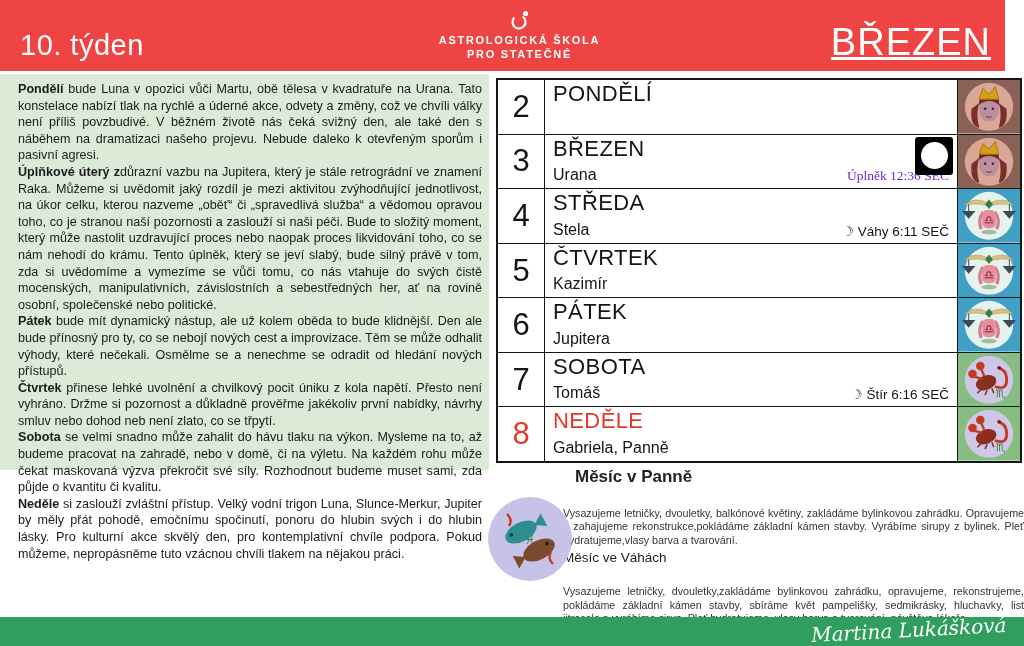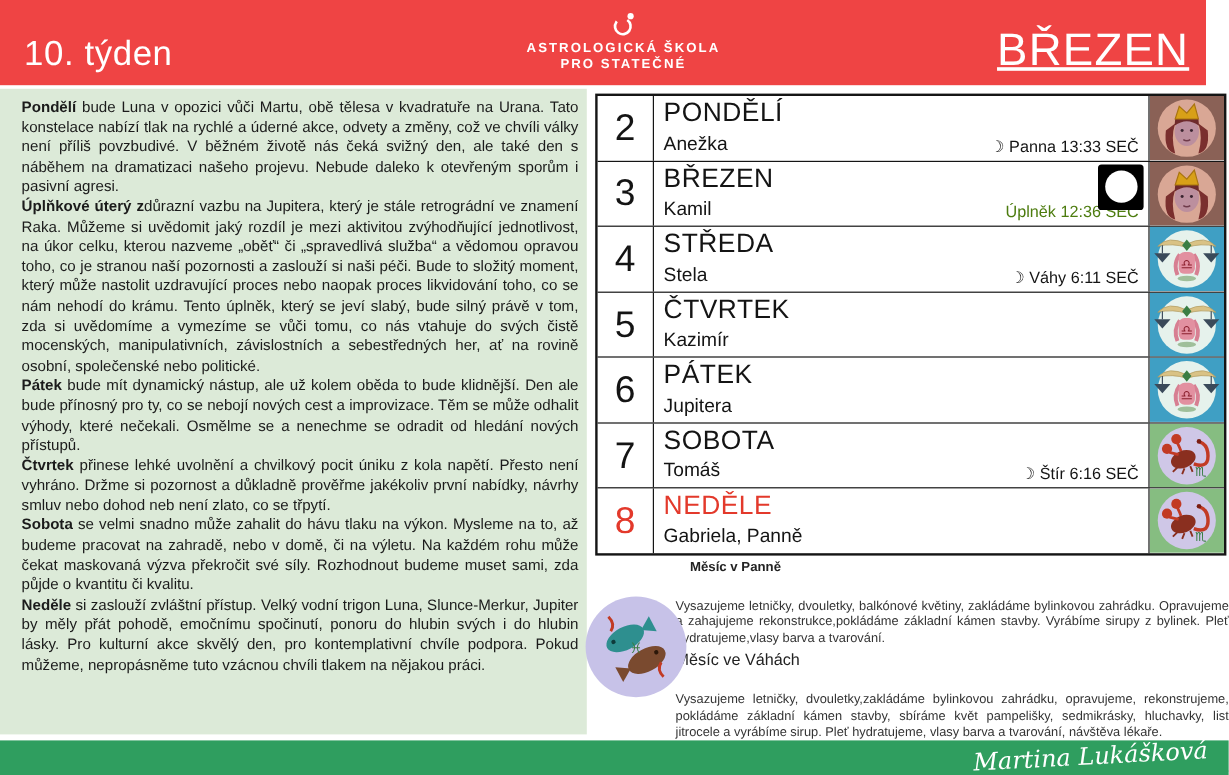--- a/index.html
+++ b/index.html
@@ -9,53 +9,53 @@
   }
   
   .header{position:absolute;left:0;top:0;width:1005px;height:71px;background:#ef4444;}
   .week{position:absolute;left:20px;bottom:9px;font-size:29px;color:#fff;font-weight:400;letter-spacing:.5px;}
   .logo{position:absolute;left:0;right:0;top:9px;text-align:center;color:#fff;padding-left:34px;}
   .logo-icon{display:block;margin:0 auto 2px;}
   .logo-line{font-size:11px;font-weight:700;letter-spacing:1.7px;line-height:14px;}
   .month{position:absolute;right:14px;bottom:7px;font-size:38px;color:#fff;font-weight:400;letter-spacing:1px;text-decoration:underline;}
   
   .panel{
-    position:absolute;left:0;top:74px;width:489px;height:538px;background:#dcead8;
+    position:absolute;left:0;top:74px;width:489px;height:396px;background:#dcead8;
     box-sizing:border-box;padding:7px 7px 0 18px;
     font-size:12.6px;line-height:16.6px;text-align:justify;color:#1b1b1b;
   }
   .panel p{margin:0;}
   .lead{font-weight:700;}
   
   .cal{
     position:absolute;left:496px;top:78px;width:526px;height:385px;
     border:2px solid #151515;box-sizing:border-box;display:flex;flex-direction:column;background:#fff;
   }
   .cal-row{flex:1 1 0;display:flex;border-bottom:1.5px solid #151515;min-height:0;}
   .cal-row:last-child{border-bottom:none;}
   .cell-num{width:46px;border-right:1.5px solid #151515;display:flex;align-items:center;justify-content:center;
     font-size:31px;color:#141414;}
   .cell-main{flex:1;border-right:1.5px solid #151515;position:relative;box-sizing:border-box;
     padding:1px 8px 4px 8px;display:flex;flex-direction:column;justify-content:space-between;min-width:0;}
   .day-name{font-size:22px;letter-spacing:.4px;line-height:26px;color:#141414;}
   .bottom-line{display:flex;justify-content:space-between;align-items:flex-end;}
   .nameday{font-size:16px;color:#141414;}
   .moon-info{font-size:13.5px;color:#141414;white-space:nowrap;}
-  .moon-info.red{color:#4d7c0f;}
+  .moon-info.red{color:#6d28d9;font-family:Liberation Serif, serif;}
   .row-sun .cell-num,.row-sun .day-name{color:#e3392b;}
   .cell-icon{width:62px;position:relative;overflow:hidden;}
   .cell-icon svg{display:block;width:100%;height:100%;}
   .fullmoon{position:absolute;top:2px;right:4px;width:38px;height:38px;background:#000;border-radius:3px;
     display:flex;align-items:center;justify-content:center;}
   .fullmoon-disc{width:27px;height:27px;border-radius:50%;background:#fff;}
   
   .notes{position:absolute;left:487px;top:466px;width:537px;height:149px;}
   .pisces{position:absolute;left:0;top:30px;width:86px;height:86px;}
   .notes-text{margin-left:76px;}
-  .note-title-sm{font-size:11px;font-weight:700;color:#222;margin:1px 0 1px;padding-left:12px;}
+  .note-title-sm{font-size:17px;font-weight:700;color:#222;margin:1px 0 1px;padding-left:12px;}
   .note-title-lg{font-size:13.5px;font-weight:400;color:#222;margin:3px 0 1px;}
   .note-body{font-size:10.7px;line-height:13.4px;color:#333;text-align:justify;margin-top:20px;}
   
   .footer{position:absolute;left:0;top:617px;width:1024px;height:29px;background:#2f9e5f;}
   .signature{position:absolute;right:18px;top:1px;color:#fff;font-family:"DejaVu Serif",serif;
     font-style:italic;font-size:20px;transform:rotate(-3deg);white-space:nowrap;}
 </style>
 </head>
 <body>
 
@@ -126,41 +126,37 @@
     </g>
   </defs>
 </svg>
 
 <div class="cal">
 
   <div class="cal-row">
     <div class="cell-num">2</div>
     <div class="cell-main">
       <div class="day-name">PONDĚLÍ</div>
-      <div class="bottom-line">
-        <span class="nameday">Anežka</span>
-        <span class="moon-info">☽ Panna 13:33 SEČ</span>
-      </div>
     </div>
     <div class="cell-icon">
         <svg viewBox="0 0 64 56" preserveAspectRatio="none">
           <use href="#tile-virgo"></use>
         </svg>
       </div>
   </div>
 
   <div class="cal-row">
     <div class="cell-num">3</div>
     <div class="cell-main">
       <div class="day-name">BŘEZEN</div>
       <div class="fullmoon">
           <div class="fullmoon-disc"></div>
         </div>
       <div class="bottom-line">
-        <span class="nameday">Kamil</span>
+        <span class="nameday">Urana</span>
         <span class="moon-info red">Úplněk 12:36 SEČ</span>
       </div>
     </div>
     <div class="cell-icon">
         <svg viewBox="0 0 64 56" preserveAspectRatio="none">
           <use href="#tile-virgo"></use>
         </svg>
       </div>
   </div>
 

